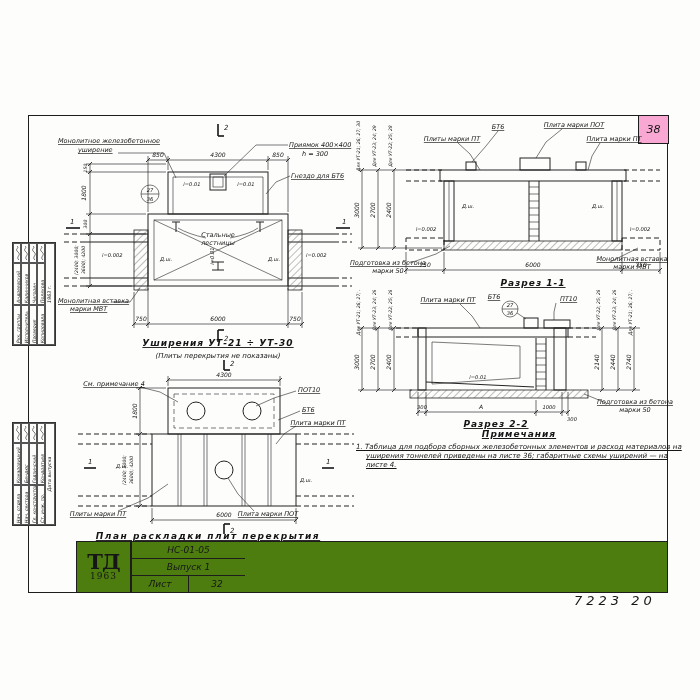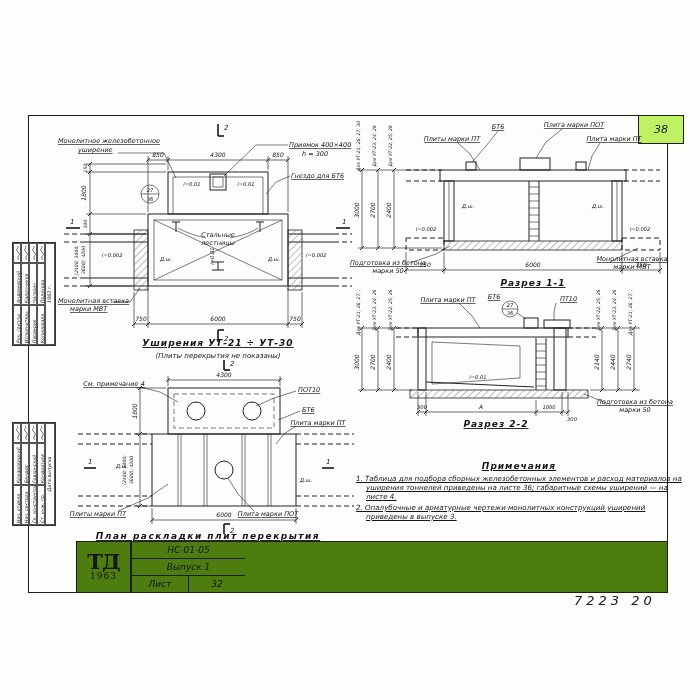--- a/index.html
+++ b/index.html
@@ -1,40 +1,40 @@
 <!DOCTYPE html>
 <html><head>
 <meta charset="utf-8">
 <style>
   html,body{margin:0;padding:0;}
   body{width:700px;height:700px;background:#fdfdfc;position:relative;overflow:hidden;
        font-family:"DejaVu Sans",sans-serif;color:#161616;}
   .abs{position:absolute;}
   
   #frame{left:28px;top:115px;width:640px;height:478px;border:1.6px solid #1d1d1d;box-sizing:border-box;}
-  #corner-box{left:638px;top:115px;width:46px;height:29px;border:1.6px solid #1d1d1d;box-sizing:border-box;
-              display:flex;align-items:center;justify-content:center;font:italic 11px "DejaVu Sans",sans-serif;background:#bef264;}
+  #corner-box{left:638px;top:115px;width:31px;height:29px;border:1.6px solid #1d1d1d;box-sizing:border-box;
+              display:flex;align-items:center;justify-content:center;font:italic 11px "DejaVu Sans",sans-serif;background:#f9a8d4;}
   
   svg text{font:italic 6.5px "DejaVu Sans",sans-serif;fill:#141414;}
   svg .ts{font-size:5.2px;}
   svg .tx{font-size:6px;}
   svg .tt{font:italic bold 9px "DejaVu Sans",sans-serif;}
   svg .tsub{font-size:7px;}
   svg .rt{font-size:4.6px;}
   svg .ul{text-decoration:underline;}
   svg .ln{stroke:#232323;stroke-width:1;fill:none;}
   svg .lt{stroke:#232323;stroke-width:.6;fill:none;}
   svg .lk{stroke:#232323;stroke-width:1.7;fill:none;}
   svg .dash{stroke-dasharray:5 3;}
   svg .dim{stroke:#232323;stroke-width:.65;fill:none;}
   svg .sl{stroke:#232323;stroke-width:.9;fill:none;}
   svg .hat{fill:url(#h1);stroke:#232323;stroke-width:.8;}
   
   #notes{left:356px;top:429px;width:326px;}
-  #notes .nt{text-align:center;font:italic bold 9px "DejaVu Sans",sans-serif;text-decoration:underline;letter-spacing:1px;margin-bottom:3px;margin-top:32px;}
+  #notes .nt{text-align:center;font:italic bold 9px "DejaVu Sans",sans-serif;text-decoration:underline;letter-spacing:1px;margin-bottom:3px;}
   #notes ol{margin:0;padding:0;list-style:none;}
   #notes li{font:italic 7.1px "DejaVu Sans",sans-serif;line-height:1.3;margin-bottom:1px;padding-left:10px;text-indent:-10px;text-decoration:underline;}
   
   #tblock{left:76px;top:541px;width:592px;height:52px;border:1.8px solid #1d1d1d;box-sizing:border-box;display:flex;background:#4d7c0f;}
   #logo{width:54px;border-right:1.8px solid #1d1d1d;box-sizing:border-box;display:flex;flex-direction:column;align-items:center;justify-content:center;}
   #logo .l1{font:bold 21px "DejaVu Serif",serif;line-height:.9;letter-spacing:-1px;}
   #logo .l2{font:9px "DejaVu Serif",serif;letter-spacing:1px;}
   #ttitle{flex:1;display:flex;align-items:center;justify-content:center;font:italic 13px "DejaVu Sans",sans-serif;letter-spacing:1px;}
   #tright{width:114px;border-left:1.8px solid #1d1d1d;box-sizing:border-box;display:flex;flex-direction:column;}
   #tright .r{flex:1;display:flex;align-items:center;justify-content:center;font:italic 9px "DejaVu Sans",sans-serif;border-bottom:1px solid #1d1d1d;box-sizing:border-box;}
@@ -485,21 +485,20 @@
     <text class="ul" x="212" y="160" text-anchor="middle">Плита марки ПОТ</text>
   </g>
   <text class="tt ul" x="152" y="183" text-anchor="middle" letter-spacing="1.5">План раскладки плит перекрытия</text>
 </svg>
 </div>
 
 <div class="abs" id="notes">
   <div class="nt">Примечания</div>
   <ol>
     <li>1. Таблица для подбора сборных железобетонных элементов и расход материалов на уширения тоннелей приведены на листе 36; габаритные схемы уширений — на листе 4.</li>
-    <li>2. Опалубочные и арматурные чертежи монолитных конструкций уширений приведены в выпуске 3.</li>
   </ol>
 </div>
 
 <div class="abs" id="tblock">
   <div id="logo">
     <div class="l1">ТД</div>
     <div class="l2">1963</div>
   </div>
   <div id="tright">
     <div class="r">НС-01-05</div>

